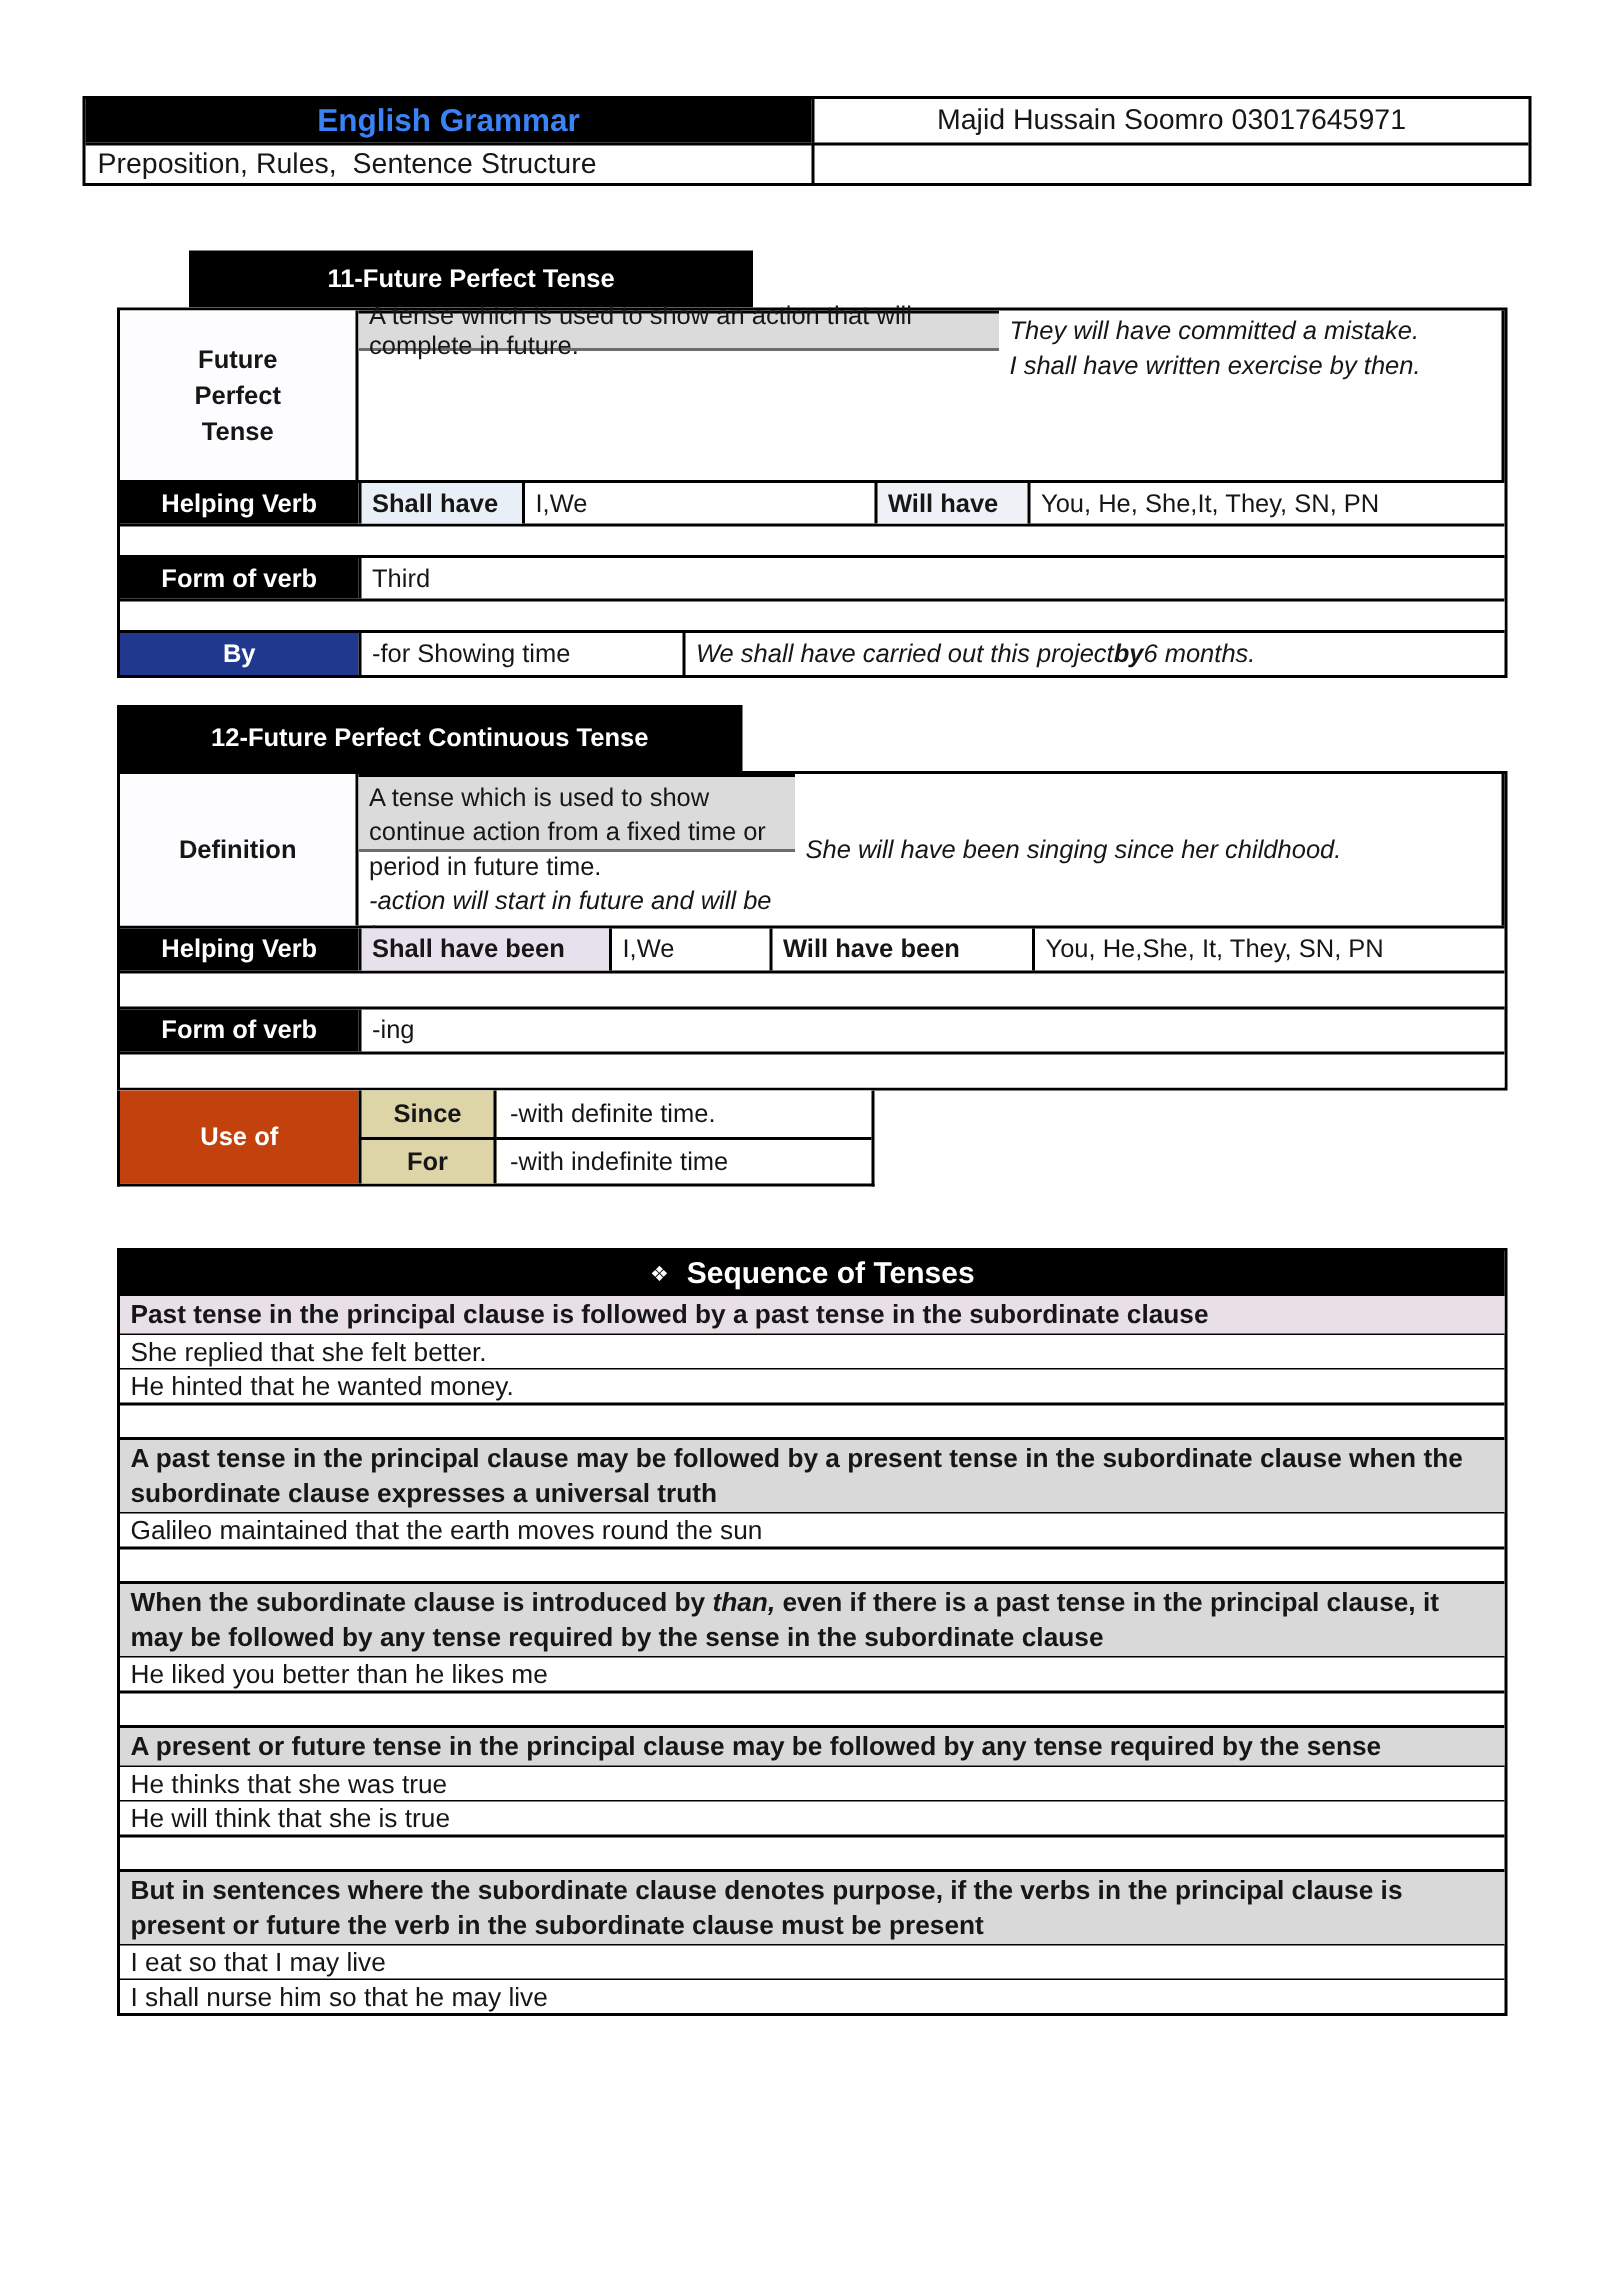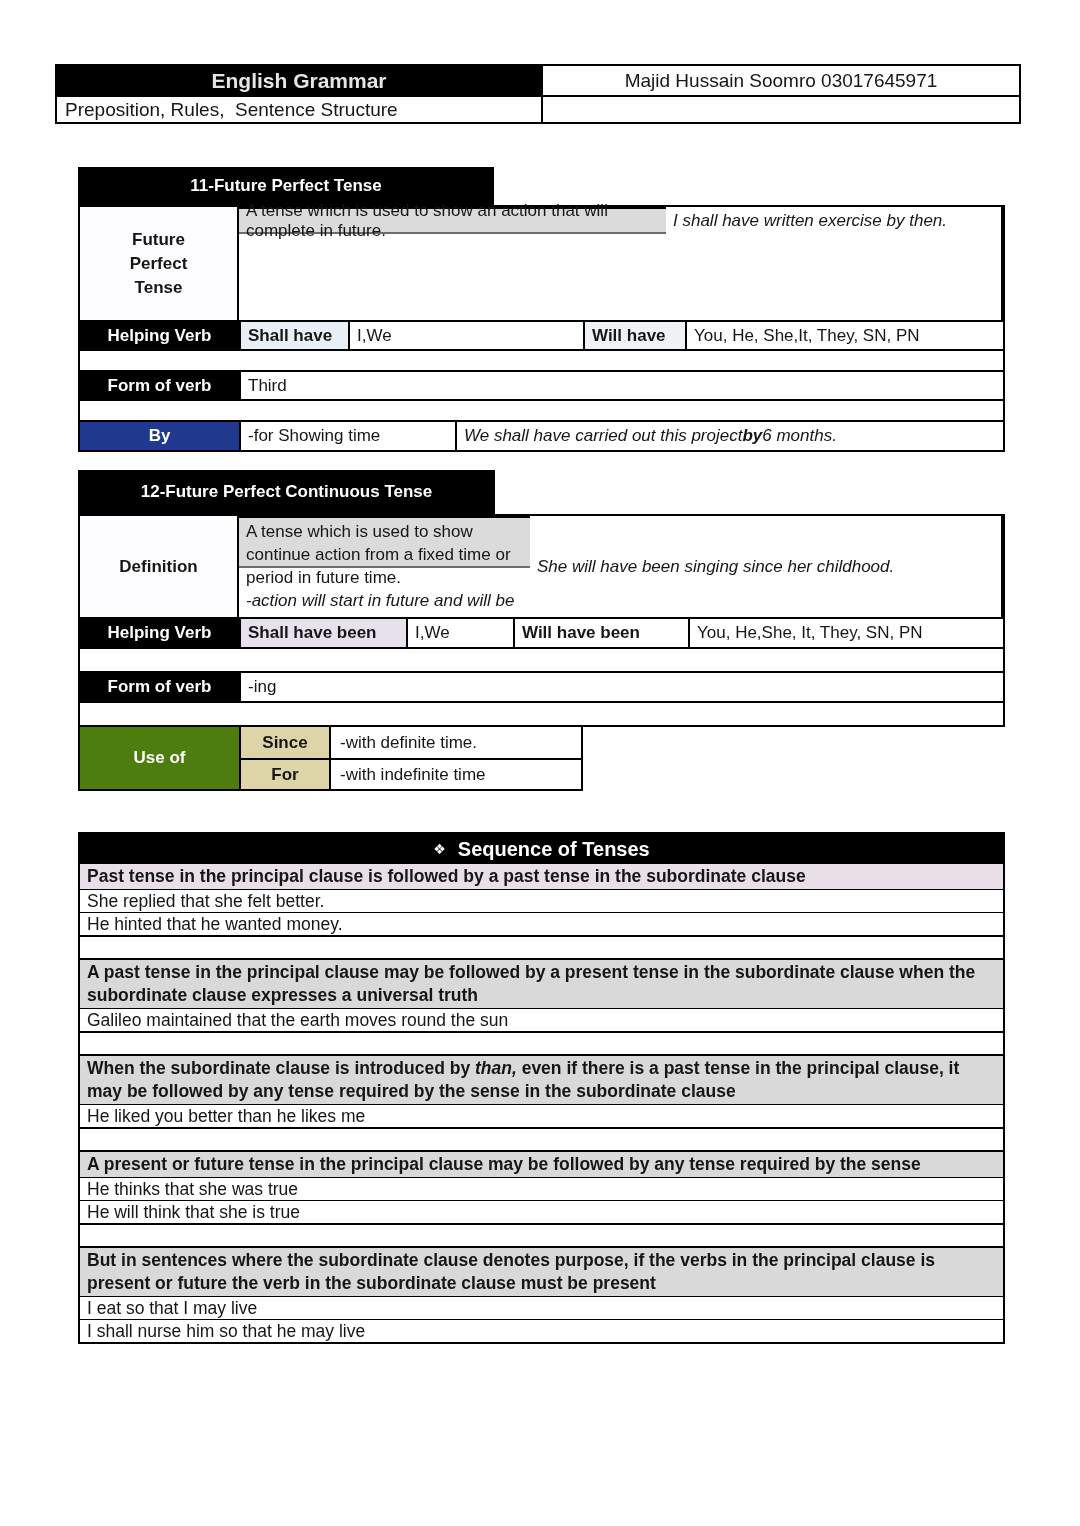--- a/index.html
+++ b/index.html
@@ -4,38 +4,38 @@
 <style>
   * { margin:0; padding:0; box-sizing:border-box; }
   html,body { background:#ffffff; }
   body { font-family:"Liberation Sans", sans-serif; color:#161616; }
   .page { position:relative; width:1080px; height:1526px; background:#fefefe; overflow:hidden; }
 
   
   .header-table { position:absolute; left:55px; top:64px; width:966px; border:2px solid #000; }
   .h-row { display:flex; }
   .h-cell { display:flex; align-items:center; }
-  .h-title { width:484px; height:29px; background:#000; color:#e5e5e5; font-weight:bold; font-size:21px; justify-content:center; }
+  .h-title { width:484px; height:29px; background:#000; color:#3b82f6; font-weight:bold; font-size:21px; justify-content:center; }
   .h-author { flex:1; height:29px; border-left:2px solid #000; font-size:19px; justify-content:center; }
   .h-subtitle { width:484px; height:27px; border-top:2px solid #000; font-size:19px; padding-left:8px; white-space:pre-wrap; }
   .h-blank { flex:1; height:27px; border-top:2px solid #000; border-left:2px solid #000; }
 
   
   .tab-title { background:#000; color:#fff; font-weight:bold; font-size:17px; display:flex; align-items:center; justify-content:center; }
   .tbl { position:absolute; left:78px; width:927px; }
   .tbl-body { border:2px solid #000; background:#fff; }
   .flexrow { display:flex; }
   .lbl-black { width:159px; background:#000; color:#fff; font-weight:bold; font-size:17px; display:flex; align-items:center; justify-content:center; flex:none; }
   .cell { font-size:17px; display:flex; align-items:center; padding-left:7px; }
   .bL { border-left:2px solid #000; }
   .gap-row { border-top:2px solid #000; background:#fff; }
 
   
   #table1 { top:167px; }
-  #table1 .tab-title { width:416px; height:38px; }
+  #table1 .tab-title { width:376px; height:38px;margin-left:48px; }
   .t1-top { display:flex; height:113px; }
   .merged-label { width:159px; border-right:2px solid #000; background:#fdfcfe; font-weight:bold; font-size:17px; display:flex; align-items:center; justify-content:center; text-align:center; padding:0 30px; line-height:24px; flex:none; }
   .t-rightstack { flex:1; display:flex; flex-direction:row; }
   .t1-rowA { height:36px; }
   .t1-rowB { height:27px; background:#dbdbdb; border-top:2px solid #000; border-bottom:2px solid #6d6d6d; }
   .t1-rowC { flex:1; display:flex; font-style:italic; }
   .t1-ex { width:337px; border-right:2px solid #000; padding:2px 7px; font-size:17px; line-height:23px; }
   .hv-row { height:29px; border-top:2px solid #000; }
   .hv-key1-t1 { width:109px; background:#e9eff6; font-weight:bold; flex:none; }
   .hv-sub1-t1 { width:235px; flex:none; }
@@ -56,21 +56,21 @@
   .t2-rowA { height:23px; }
   .t2-rowB { height:52px; background:#dbdbdb; border-top:2px solid #000; border-bottom:2px solid #6d6d6d; font-size:17px; padding:2px 7px; line-height:23px; }
   .t2-rowB .def2 { font-style:italic; }
   .t2-rowC { flex:1; display:flex; font-style:italic; }
   .t2-ex { width:473px; border-right:2px solid #000; padding:16px 7px; font-size:17px; display:flex; align-items:center; }
   .hv-key1-t2 { width:167px; background:#e6e1ec; font-weight:bold; flex:none;text-align:center; }
   .hv-sub1-t2 { width:107px; flex:none; }
   .hv-key2-t2 { width:175px; font-weight:bold; flex:none; }
   .gap-md { height:24px; }
   .useof-block { display:flex; width:505px; border:2px solid #000; border-top:none; background:#fff; }
-  .useof-label { width:159px; background:#4d7c0f; color:#fff; font-weight:bold; font-size:17px; display:flex; align-items:center; justify-content:center; flex:none; }
+  .useof-label { width:159px; background:#c2410c; color:#fff; font-weight:bold; font-size:17px; display:flex; align-items:center; justify-content:center; flex:none; }
   .useof-rows { flex:1; display:flex; flex-direction:column; }
   .use-row { display:flex; height:31px; }
   .use-row + .use-row { border-top:2px solid #000; }
   .use-key { width:92px; background:#ddd5a7; font-weight:bold; font-size:17px; display:flex; align-items:center; justify-content:center; border-left:2px solid #000; border-right:2px solid #000; flex:none; }
   .use-val { flex:1; font-size:17px; display:flex; align-items:center; padding-left:9px; }
 
   
   #sequence { position:absolute; left:78px; top:832px; width:927px; border:2px solid #000; background:#fff; }
   .seq-head { height:30px; background:#000; color:#fff; font-weight:bold; font-size:20px; display:flex; align-items:center; justify-content:center; gap:12px; }
   .seq-bullet { font-size:14px; font-weight:normal; }
@@ -99,20 +99,21 @@
   <div class="tbl" id="table1">
     <div class="tab-title">11-Future Perfect Tense</div>
     <div class="tbl-body">
       <div class="t1-top">
         <div class="merged-label">Future Perfect Tense</div>
         <div class="t-rightstack bL" style="border-left:none;">
           <div class="t1-rowA"></div>
           <div class="t1-rowB cell">A tense which is used to show an action that will complete in future.</div>
           <div class="t1-rowC">
             <div class="t1-ex">
+              <div>They will have committed a mistake.</div>
               <div>I shall have written exercise by then.</div>
             </div>
             <div class="grow"></div>
           </div>
         </div>
       </div>
       <div class="flexrow hv-row">
         <div class="lbl-black">Helping Verb</div>
         <div class="cell bL hv-key1-t1">Shall have</div>
         <div class="cell bL hv-sub1-t1">I,We</div>

